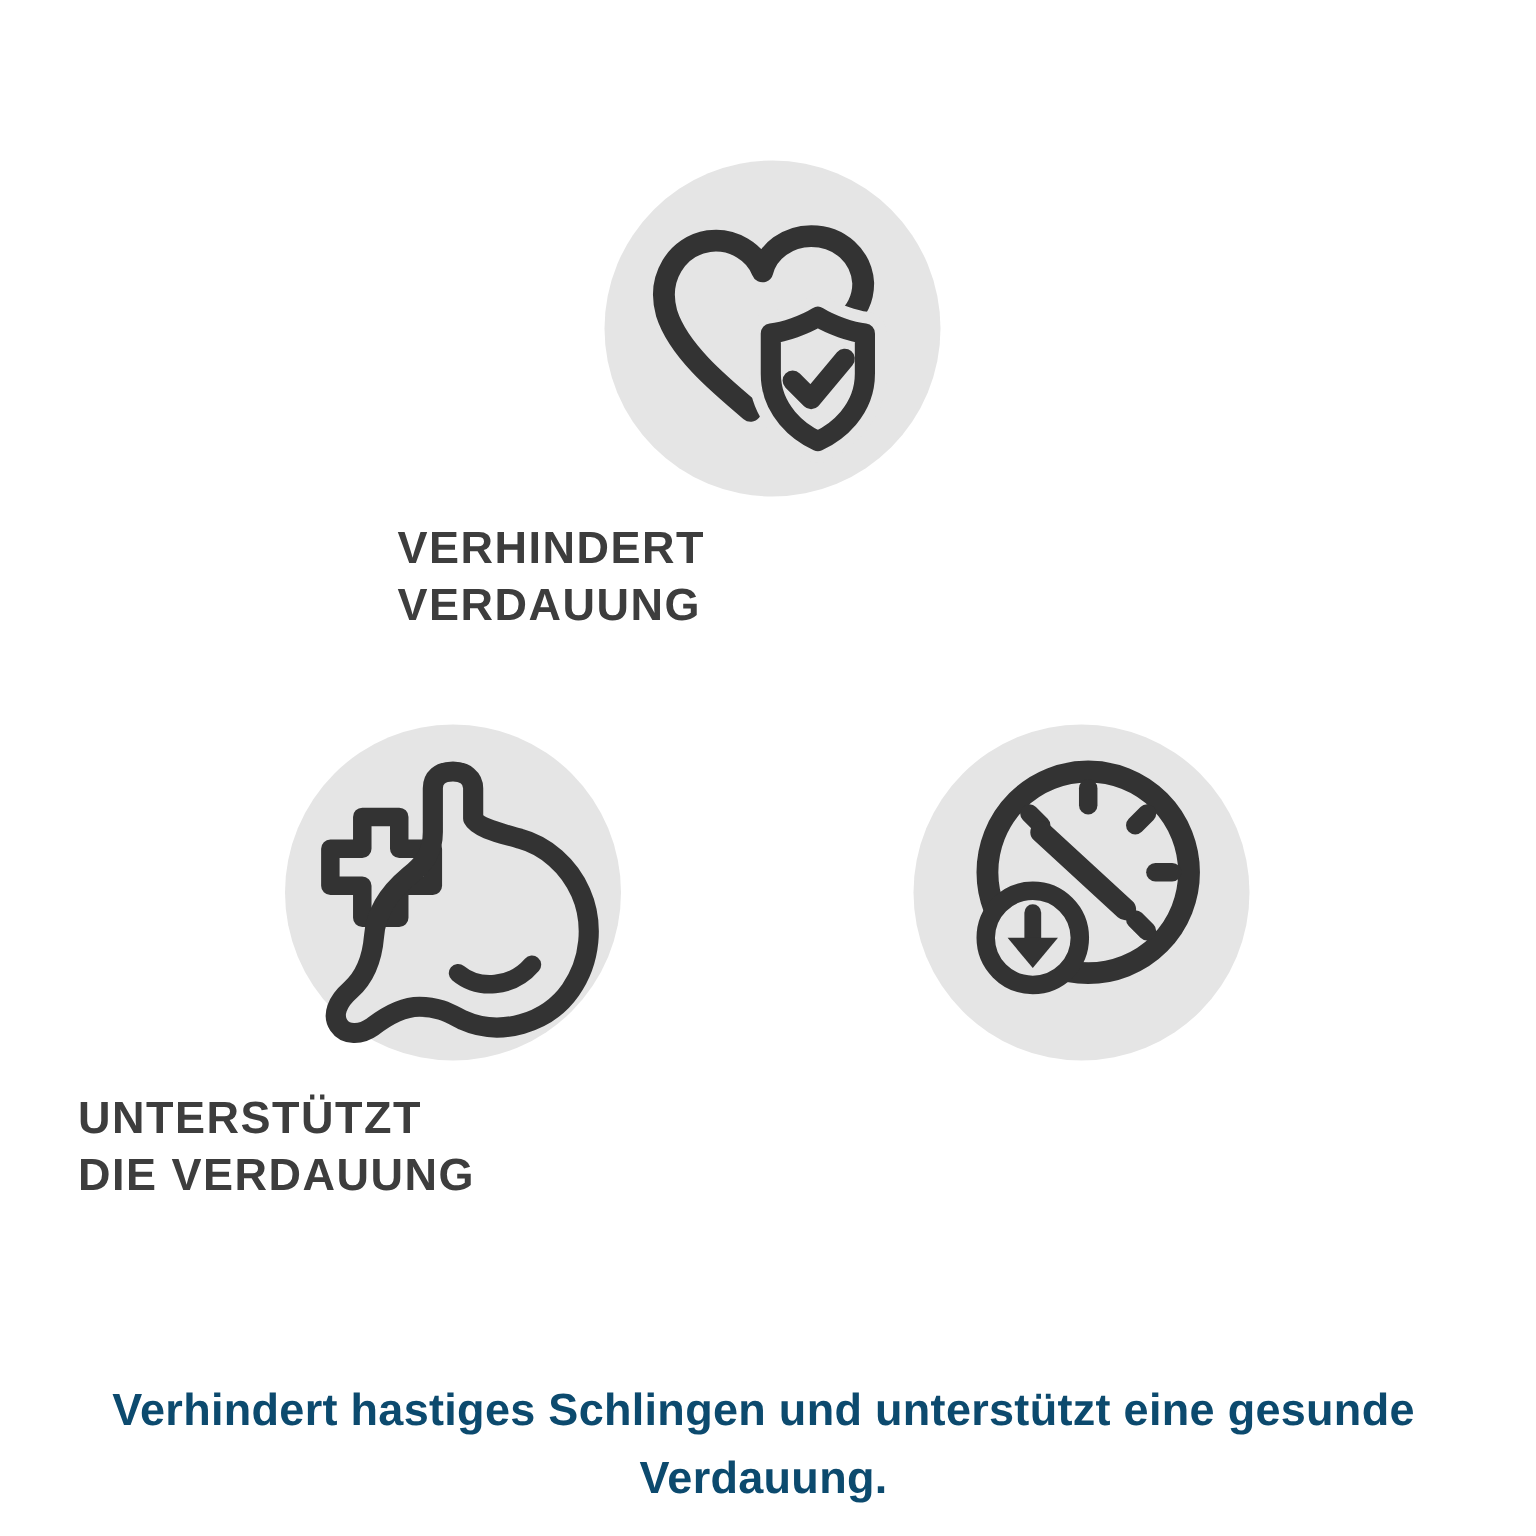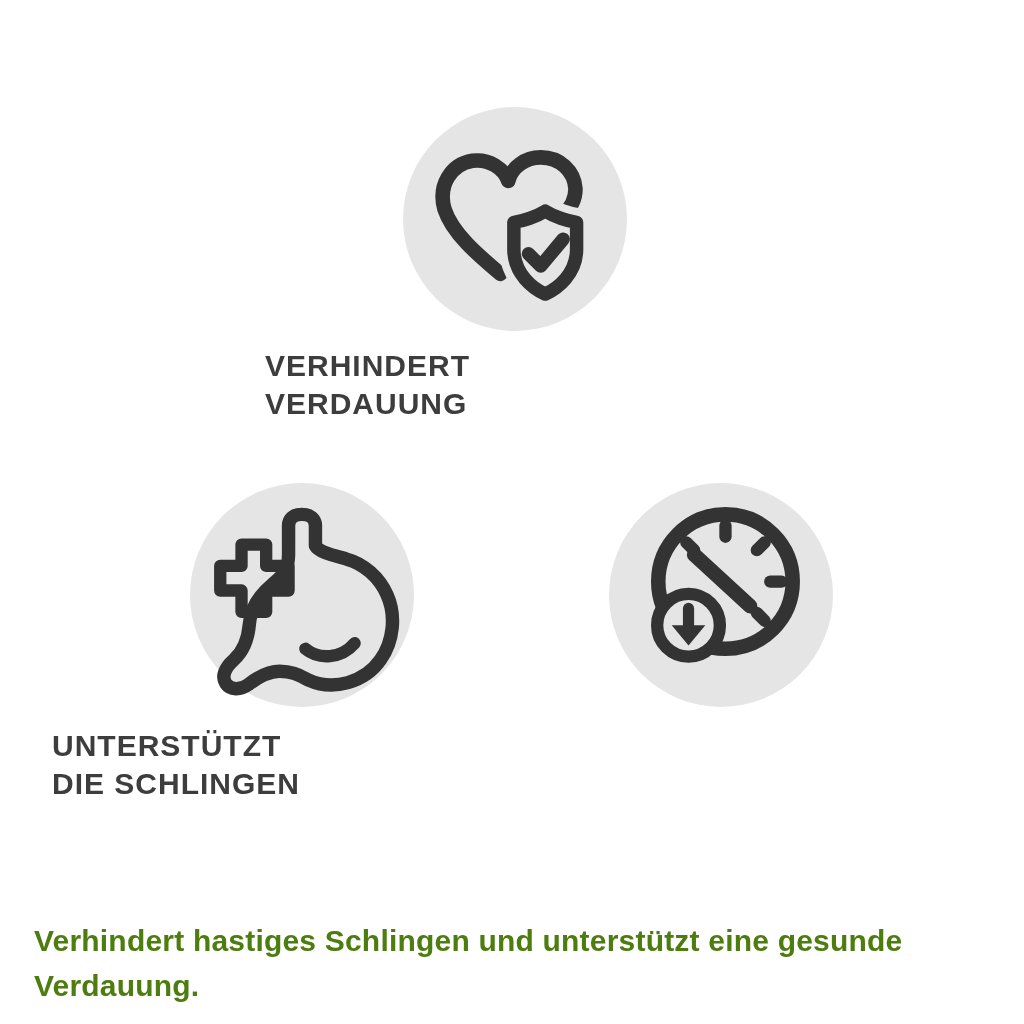--- a/index.html
+++ b/index.html
@@ -14,22 +14,23 @@
     background:#e5e5e5;
   }
   .icon-svg{position:absolute;width:224px;height:224px;}
   .feature-label{
     position:absolute;width:500px;text-align:left;
     font-size:30px;font-weight:bold;line-height:38px;
     letter-spacing:1px;color:#3d3d3d;
   }
   .caption{
     position:absolute;left:34px;top:918px;width:950px;
-    font-size:30px;font-weight:bold;line-height:45px;color:#4d7c0f;
+    font-size:30px;font-weight:bold;line-height:45px;color:#0c4a6e;
     letter-spacing:0.2px;
+    text-align:center;
   }
   .stroke{fill:none;stroke:#333333;stroke-linecap:round;stroke-linejoin:round;}
   .halo{fill:#e5e5e5;stroke:#e5e5e5;stroke-linejoin:round;}
   .fillbg{fill:#e5e5e5;}
   .filldark{fill:#333333;}
 </style>
 </head>
 <body>
 
 <div class="feature">
@@ -48,21 +49,21 @@
 
 <div class="feature">
   <div class="circle" style="left:190px;top:483px;"></div>
   <svg class="icon-svg" style="left:190px;top:483px;" viewBox="0 0 200 200">
     <path class="stroke" stroke-width="11" d="M46 55 L68 55 L68 74 L88 74 L88 96 L68 96 L68 115 L46 115 L46 96 L27 96 L27 74 L46 74 Z"></path>
     <path class="stroke" stroke-width="12" d="M88 38 L88 64 C88 76 83 83 74 90 C62 100 54 112 53 126 C52 138 48 150 39 158 C31 165 28 173 32 179 C36 185 45 185 52 180 C61 173 70 168 80 168 C92 168 98 172 106 176 C128 186 156 178 170 158 C182 141 184 118 176 100 C169 84 155 72 140 68 C130 65 115 62 112 56 L112 38 C112 32 107 28 100 28 C92 28 88 32 88 38 Z"></path>
     <path class="stroke" stroke-width="11" d="M103 148 C115 158 135 157 147 143"></path>
   </svg>
   <div class="feature-label" style="left:52px;top:727px;">
     <div>UNTERSTÜTZT</div>
-    <div>DIE SCHLINGEN</div>
+    <div>DIE VERDAUUNG</div>
   </div>
 </div>
 
 <div class="feature">
   <div class="circle" style="left:609px;top:483px;"></div>
   <svg class="icon-svg" style="left:609px;top:483px;" viewBox="0 0 200 200">
     <circle class="stroke" stroke-width="13" cx="104" cy="88" r="60"></circle>
     <path class="stroke" stroke-width="11" d="M104 38 L104 48"></path>
     <path class="stroke" stroke-width="11" d="M139 53 L132 60"></path>
     <path class="stroke" stroke-width="11" d="M154 88 L144 88"></path>

